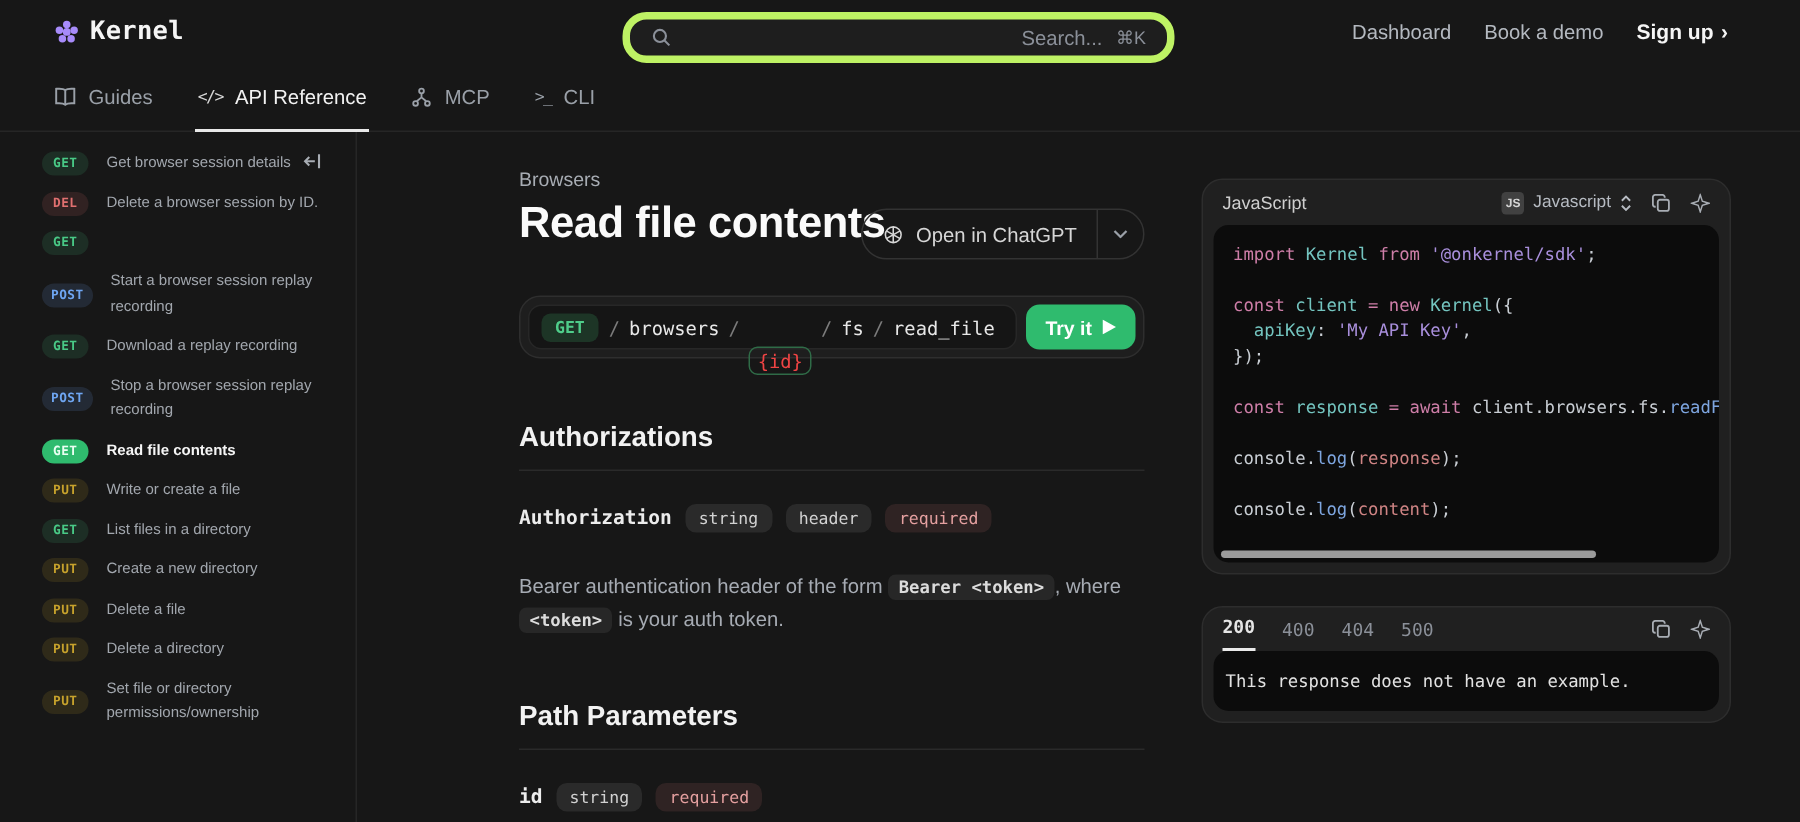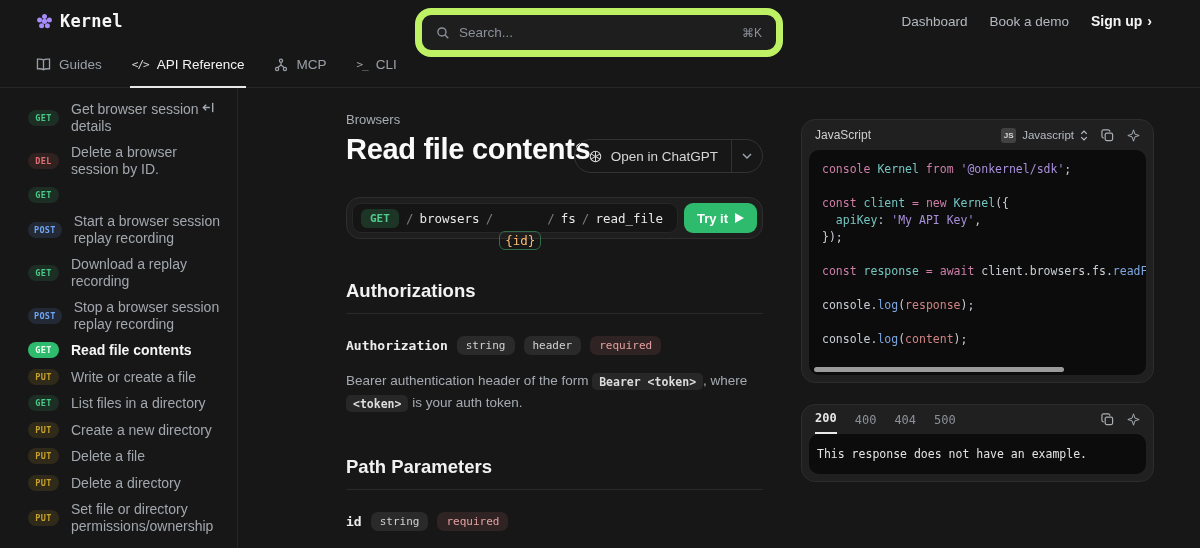--- a/index.html
+++ b/index.html
@@ -8,23 +8,23 @@
     position:relative; width:1200px; height:548px; overflow:hidden;
     background:#171717; color:#e5e5e5;
     font-family:"Liberation Sans", sans-serif; font-size:14px;
   }
 
   
   .topbar { height:42px; display:flex; align-items:center; padding:0 48px 0 36px; position:relative; }
   .brand { display:flex; align-items:center; gap:7px; }
   .brand-name { color:#f5f5f5; font-size:17px; font-weight:700; letter-spacing:.2px; font-family:"DejaVu Sans Mono", monospace; }
   .searchbar {
-    position:absolute; left:415px; top:8px; width:368px; height:49px;
-    background:#1e1e1e; border:7px solid #bef264; border-radius:16px;
-    display:flex; align-items:center; padding:0 14px; gap:9px; color:#8b9099; cursor:pointer;
+    position:absolute; left:415px; top:8px; width:368px; height:34px;
+    background:#1e1e1e; border:5px solid #bef264; border-radius:16px;
+    display:flex; align-items:center; padding:0 14px; gap:9px; color:#8b9099; cursor:pointer;text-align:right;
   }
   .searchbar .ph { font-size:13.5px; flex:1; }
   .searchbar .kbd { font-size:12px; color:#8b9099; }
   .top-links { margin-left:auto; display:flex; align-items:center; gap:22px; }
   .top-link { color:#b4b9c0; font-size:13.5px; cursor:pointer; }
   .signup { color:#f5f5f5; font-weight:700; display:flex; align-items:center; gap:5px; cursor:pointer; }
   .signup .arr { font-size:14px; }
 
   
   .tabbar { height:46px; display:flex; align-items:center; gap:30px; padding:0 36px; border-bottom:1px solid #262626;text-align:center; }
@@ -43,21 +43,21 @@
   .nav-item { display:flex; align-items:center; gap:12px; padding:5px 0; cursor:pointer; }
   .method-badge {
     flex:none; min-width:31px; text-align:center; border-radius:8px;
     font-family:"DejaVu Sans Mono", monospace; font-size:8.5px; font-weight:bold;
     padding:3px 6px; letter-spacing:.3px;
   }
   .m-get  { color:#49c986; background:rgba(73,201,134,.13); }
   .m-del  { color:#e07070; background:rgba(224,112,112,.13); }
   .m-post { color:#6fa6f2; background:rgba(111,166,242,.14); }
   .m-put  { color:#c7a22c; background:rgba(199,162,44,.14); }
-  .nav-item .lbl { color:#a2a7ae; font-size:14px; line-height:16.5px; }
+  .nav-item .lbl { color:#a2a7ae; font-size:10px; line-height:16.5px; }
   .nav-item.active .lbl { color:#f5f5f5; font-weight:700; }
   .nav-item.active .method-badge.m-get { background:#2fbb6e; color:#eafff2; }
 
   
   .main { width:417px; flex:none; margin-left:108px; padding-top:24px; }
   .page-head { position:relative; }
   .crumb { color:#a8adb4; font-size:13px; }
   .page-title { margin-top:6px; color:#fafafa; font-size:29px; font-weight:700; letter-spacing:-.3px; }
   .chatgpt-btn {
     position:absolute; right:0; top:27px; height:34px; display:flex; align-items:center;
@@ -74,36 +74,36 @@
     flex:1; background:#151515; border:1px solid #272727; border-radius:9px;
     display:flex; align-items:center; gap:7px; padding:5px 8px; height:30px;
   }
   .endpoint-method {
     background:#1d3526; color:#4fcd8a; border-radius:6px;
     font-family:"DejaVu Sans Mono", monospace; font-size:11px; font-weight:bold; padding:3px 9px;
   }
   .endpoint-path { display:flex; align-items:center; gap:6px; font-family:"DejaVu Sans Mono", monospace; font-size:12.5px; }
   .endpoint-path .sep { color:#7c7c7c; }
   .endpoint-path .seg { color:#e8e8e8; }
-  .endpoint-path .seg-param { color:#fdba74; border:1px solid #2f6b47; border-radius:6px; padding:1px 5px;margin-top:45px; }
+  .endpoint-path .seg-param { color:#ef4444; border:1px solid #2f6b47; border-radius:6px; padding:1px 5px;margin-top:45px; }
   .try-btn {
     flex:none; background:#2fbb6e; color:#fff; font-weight:700; font-size:13px;
     border:none; border-radius:9px; height:30px; padding:0 13px;
     display:flex; align-items:center; gap:7px; cursor:pointer;
   }
 
   .section-h { margin-top:41px; color:#f2f2f2; font-size:18.5px; font-weight:700; padding-bottom:11px; border-bottom:1px solid #2a2a2a; }
   .param-row { margin-top:22px; display:flex; align-items:center; gap:9px; }
   .param-name { font-family:"DejaVu Sans Mono", monospace; font-size:13px; font-weight:bold; color:#ececec; }
   .chip {
     font-family:"DejaVu Sans Mono", monospace; font-size:11px; padding:3px 9px; border-radius:7px;
     background:#2a2a2a; color:#d2d2d2;
   }
   .chip.required { background:rgba(224,125,125,.12); color:#e5a0a0; }
-  .desc { margin-top:15px; color:#a6abb3; font-size:13.5px; line-height:1.65; }
+  .desc { margin-top:25px; color:#a6abb3; font-size:13.5px; line-height:1.65; }
   .code-chip {
     font-family:"DejaVu Sans Mono", monospace; font-size:11.5px; background:#272727; color:#dcdcdc;
     border-radius:5px; padding:1.5px 7px; font-weight:bold;
   }
 
   
   .aside { width:353px; flex:none; margin-left:38px; padding-top:31px; }
   .panel { background:#202020; border:1px solid #2d2d2d; border-radius:14px; overflow:hidden; }
   .panel-head { height:30px; display:flex; align-items:center; padding:0 13px; gap:12px; }
   .panel-title { color:#cfcfcf; font-size:12px; }
@@ -360,21 +360,21 @@
             </span>
             <span class="icon-btn">
               <svg width="13" height="13" viewBox="0 0 16 16">
                   <path d="M8 1l1.7 5.3L15 8l-5.3 1.7L8 15 6.3 9.7 1 8l5.3-1.7z" fill="none" stroke="currentColor" stroke-width="1.2"></path>
                 </svg>
             </span>
           </span>
         </div>
         <div class="code-block">
           <div>
-              <div class="code-line"><span class="tok-kw">console </span><span class="tok-id">Kernel </span><span class="tok-kw">from </span><span class="tok-str">'@onkernel/sdk'</span><span class="tok-pl">;</span></div>
+              <div class="code-line"><span class="tok-kw">import </span><span class="tok-id">Kernel </span><span class="tok-kw">from </span><span class="tok-str">'@onkernel/sdk'</span><span class="tok-pl">;</span></div>
               <div class="code-line">&nbsp;</div>
               <div class="code-line"><span class="tok-kw">const </span><span class="tok-id">client </span><span class="tok-kw">= </span><span class="tok-kw">new </span><span class="tok-id">Kernel</span><span class="tok-pl">({</span></div>
               <div class="code-line"><span class="tok-pl">  </span><span class="tok-id">apiKey</span><span class="tok-pl">: </span><span class="tok-str">'My API Key'</span><span class="tok-pl">,</span></div>
               <div class="code-line"><span class="tok-pl">});</span></div>
               <div class="code-line">&nbsp;</div>
               <div class="code-line"><span class="tok-kw">const </span><span class="tok-id">response </span><span class="tok-kw">= </span><span class="tok-kw">await </span><span class="tok-pl">client.browsers.fs.</span><span class="tok-fn">readFile</span></div>
               <div class="code-line">&nbsp;</div>
               <div class="code-line"><span class="tok-pl">console.</span><span class="tok-fn">log</span><span class="tok-pl">(</span><span class="tok-arg">response</span><span class="tok-pl">);</span></div>
               <div class="code-line">&nbsp;</div>
               <div class="code-line"><span class="tok-pl">console.</span><span class="tok-fn">log</span><span class="tok-pl">(</span><span class="tok-arg">content</span><span class="tok-pl">);</span></div>

